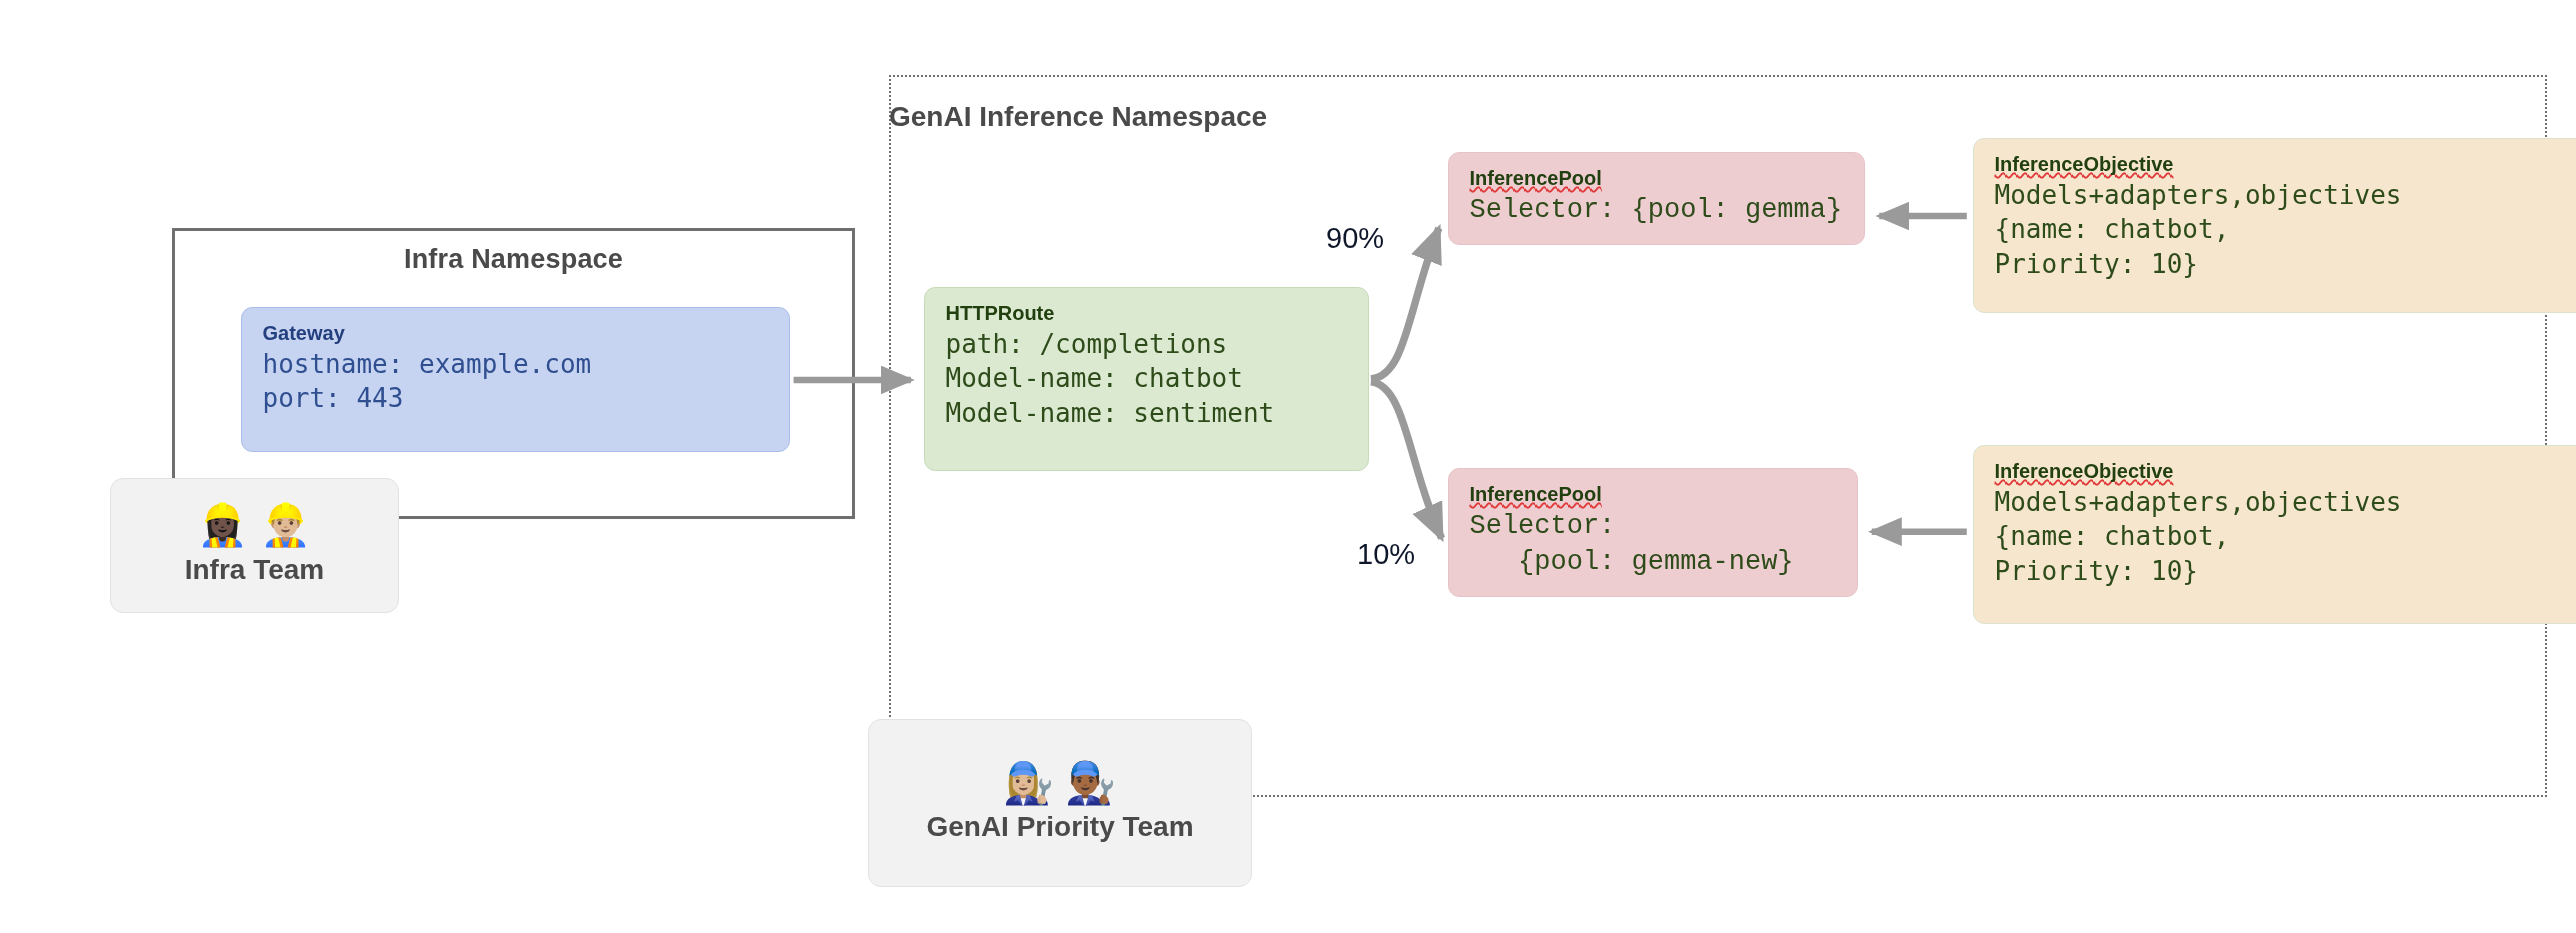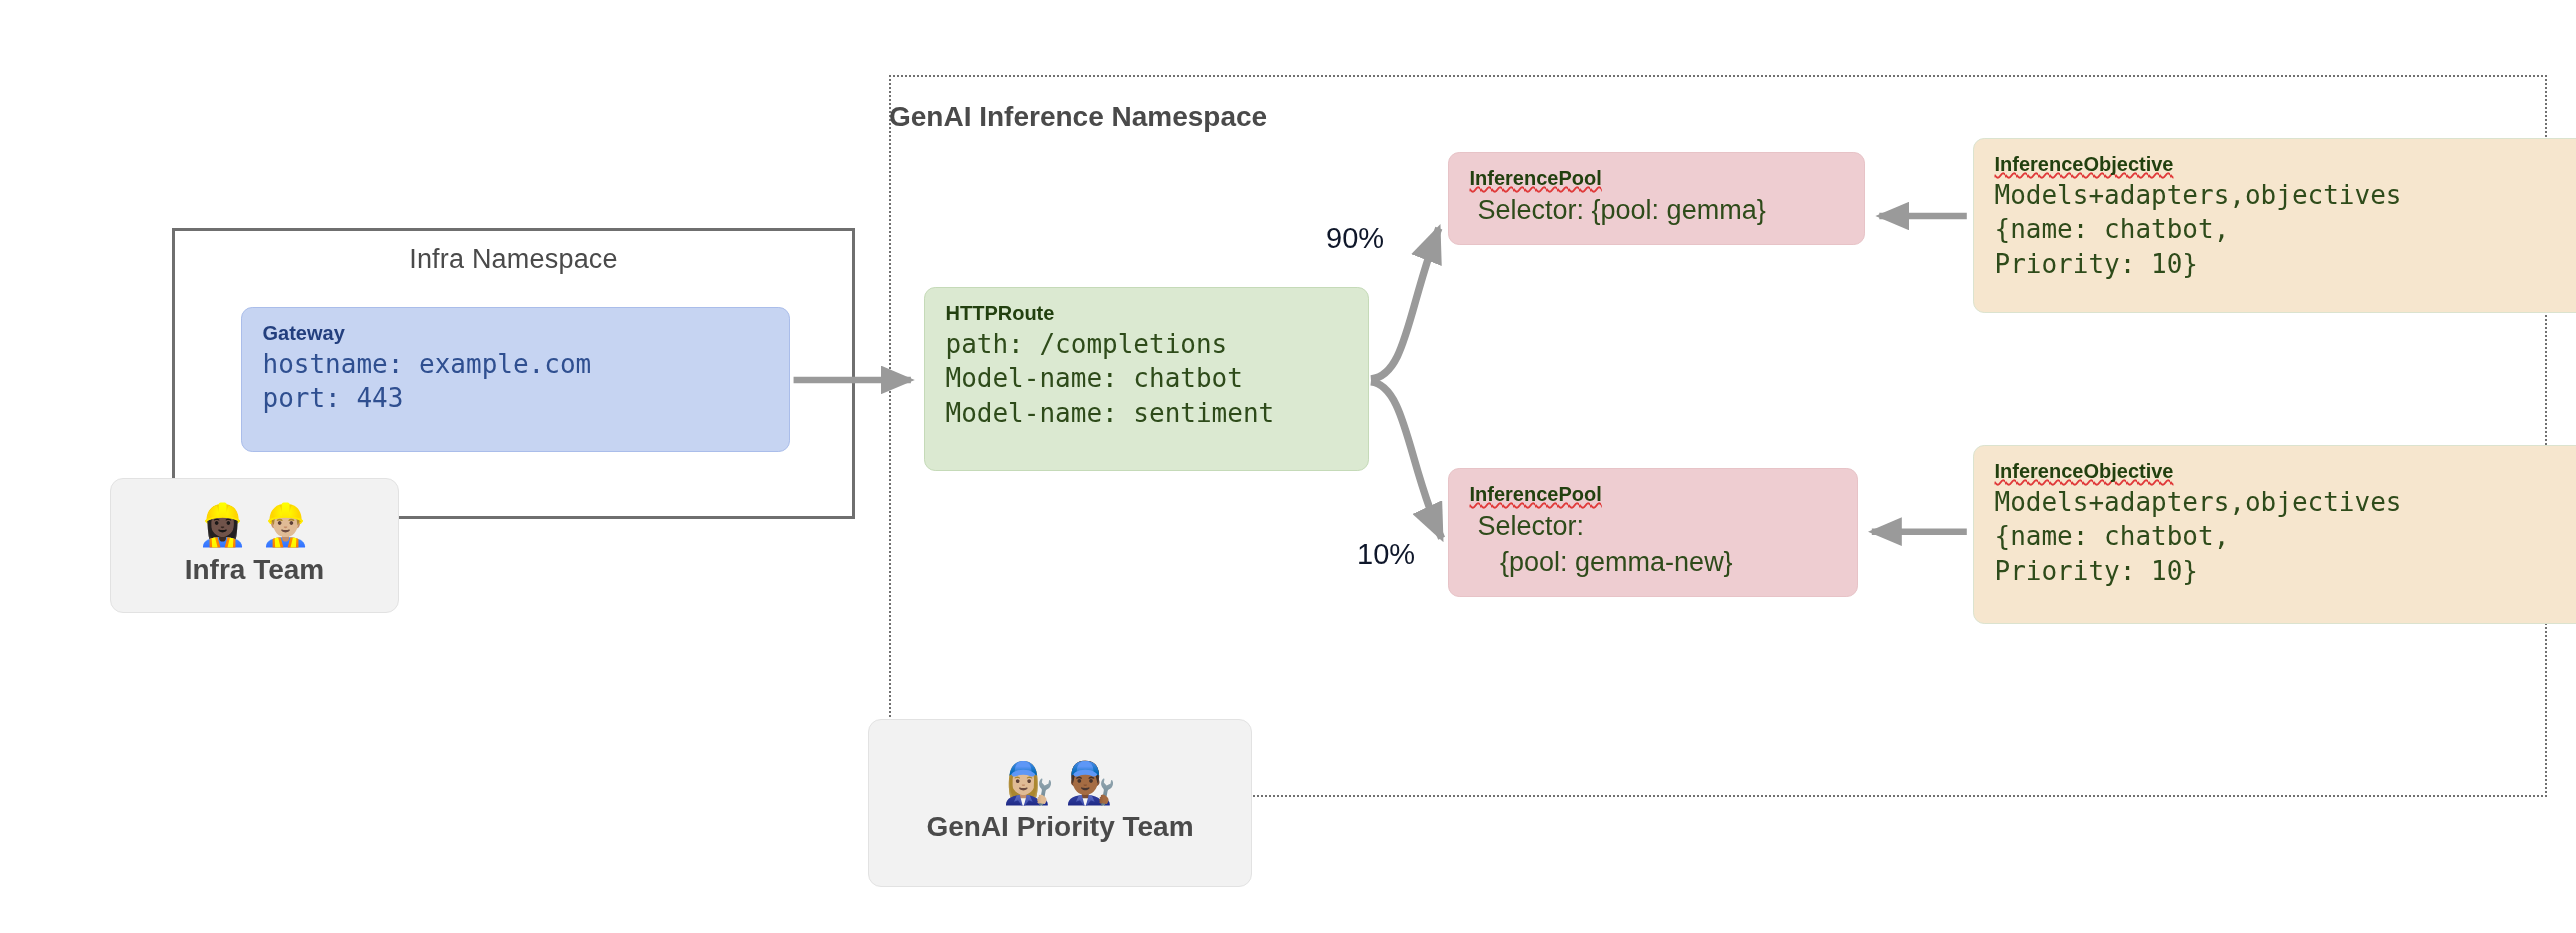--- a/index.html
+++ b/index.html
@@ -31,20 +31,21 @@
   }
   .ns-infra-title {
     position: absolute;
     left: 172px;
     top: 244px;
     width: 683px;
     text-align: center;
     font-size: 27px;
     color: #4a4a4a;
     letter-spacing: 0.2px;
+    font-weight: bold;
   }
 
   .ns-genai {
     position: absolute;
     left: 889px;
     top: 75px;
     width: 1658px;
     height: 722px;
     border: 2.8px dotted #707070;
     box-sizing: border-box;
@@ -110,21 +111,21 @@
   }
   .n-httproute .title { color: #22400f; }
   .n-httproute .line  { color: #2e4b1a; }
 
   
   .n-pool {
     background: #eecdd1;
     border: 1.9px solid #e7c3c7;
   }
   .n-pool .title { color: #22400f; }
-  .n-pool .line  { color: #2e4b1a; font-family: Liberation Sans, sans-serif; font-size: 27px; margin-left: 8px; }
+  .n-pool .line  { color: #2e4b1a; font-family: Liberation Mono, monospace; font-size: 27px; }
   .n-pool-1 { left: 1448px; top: 152px; width: 417px; height: 93px; }
   .n-pool-2 { left: 1448px; top: 468px; width: 410px; height: 129px; }
 
   
   .n-obj {
     background: #f6e6ce;
     border: 1.9px solid #dbe3cf;
     width: 672px;
   }
   .n-obj .title { color: #22400f; }

